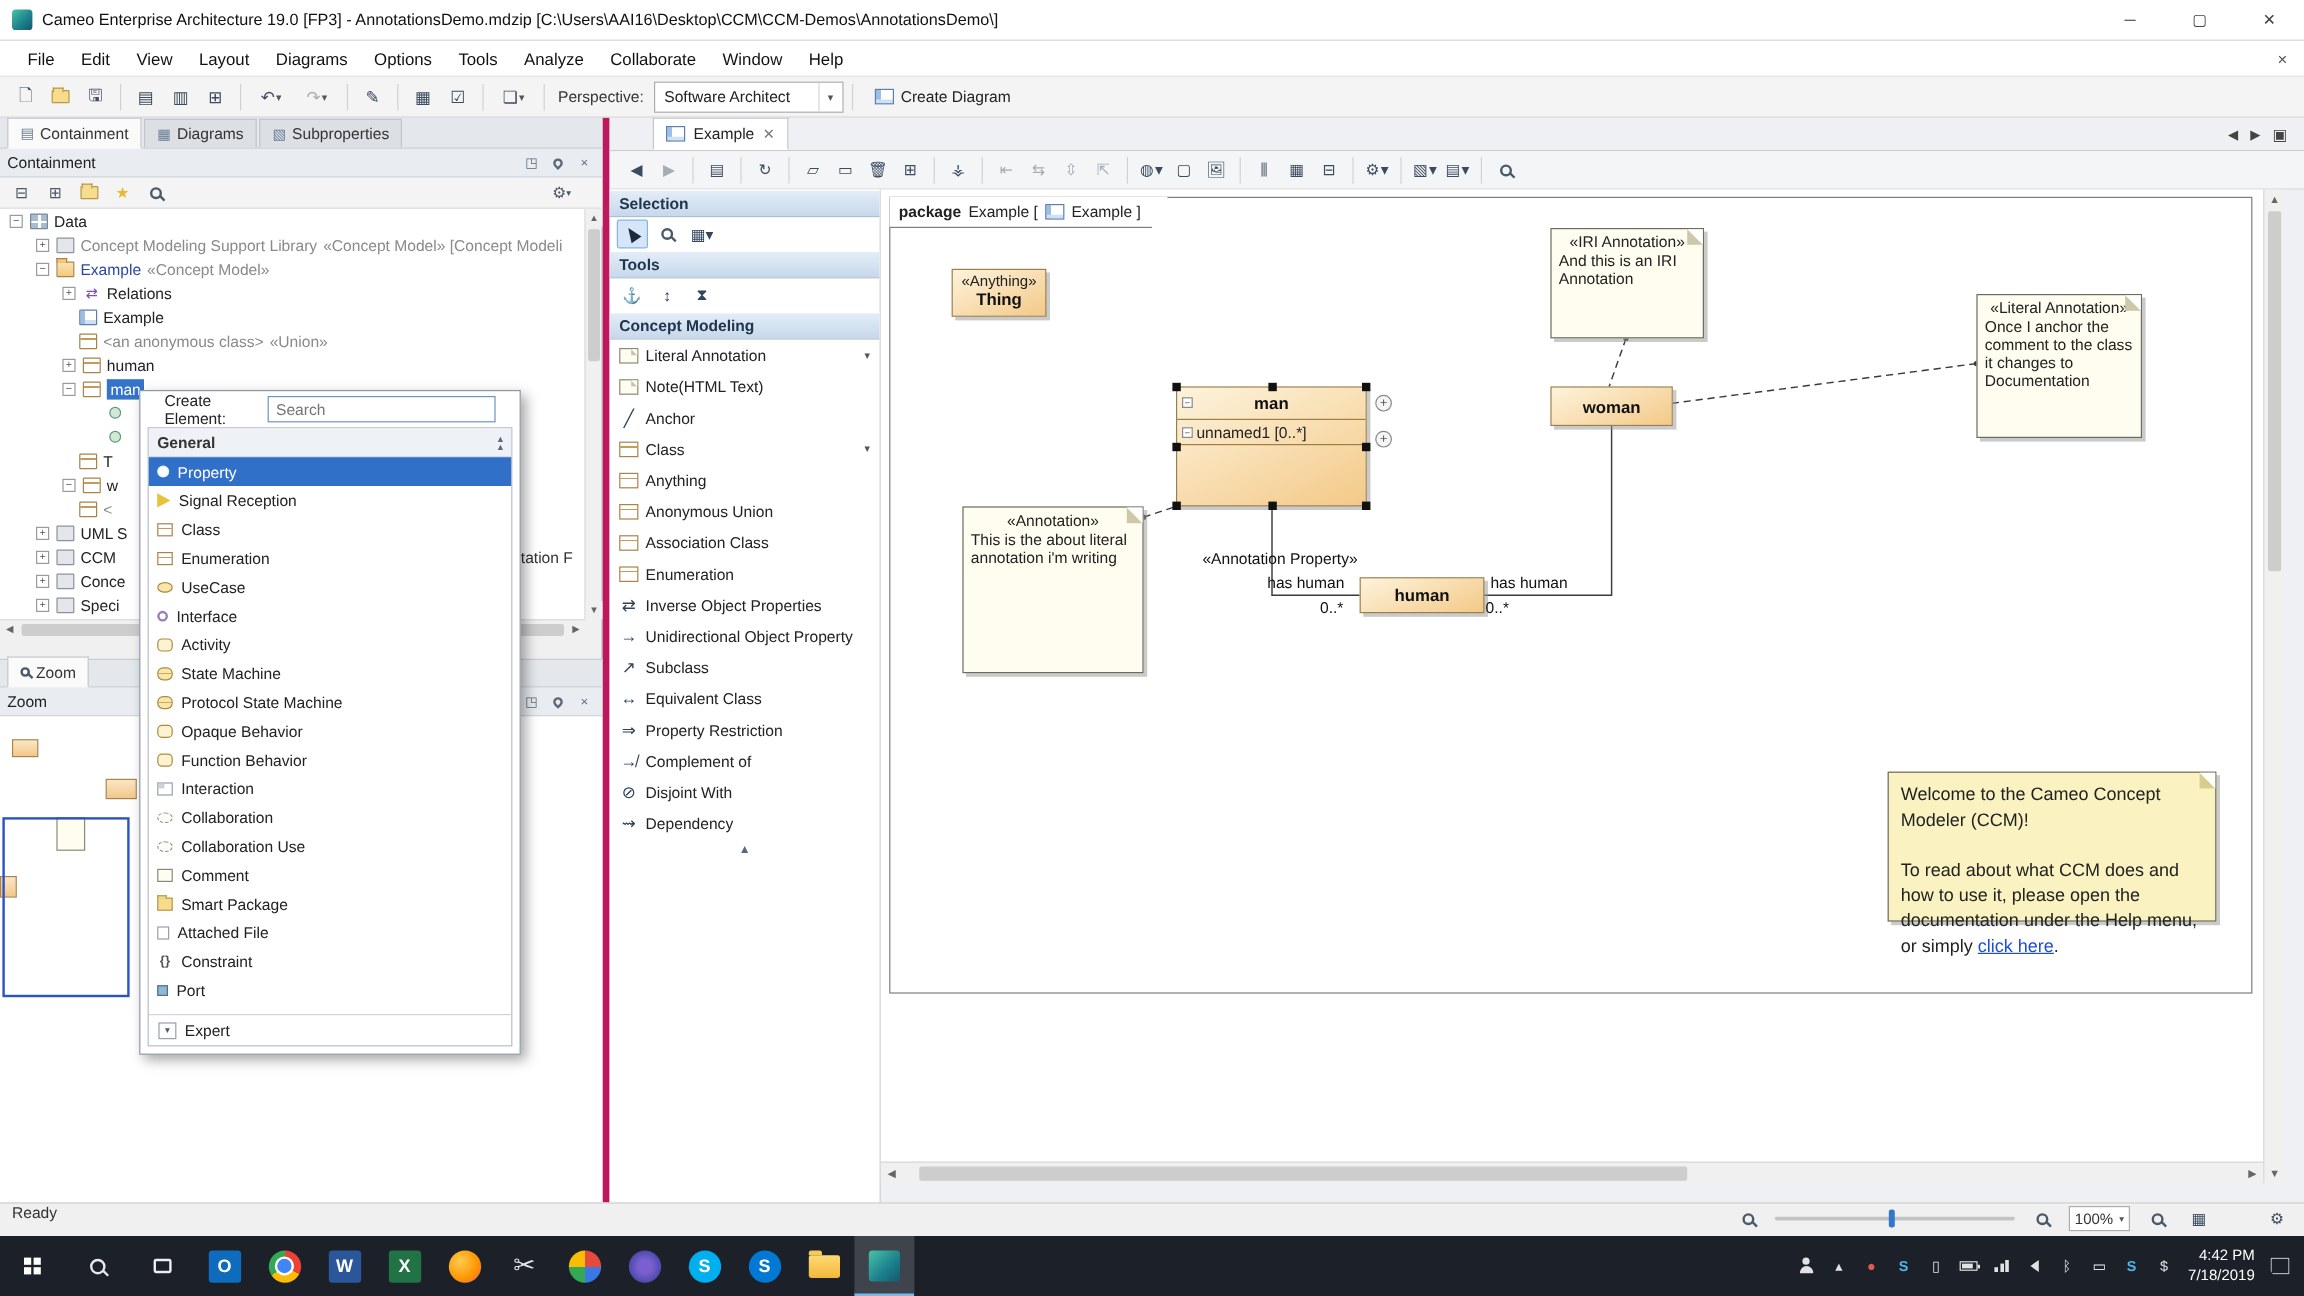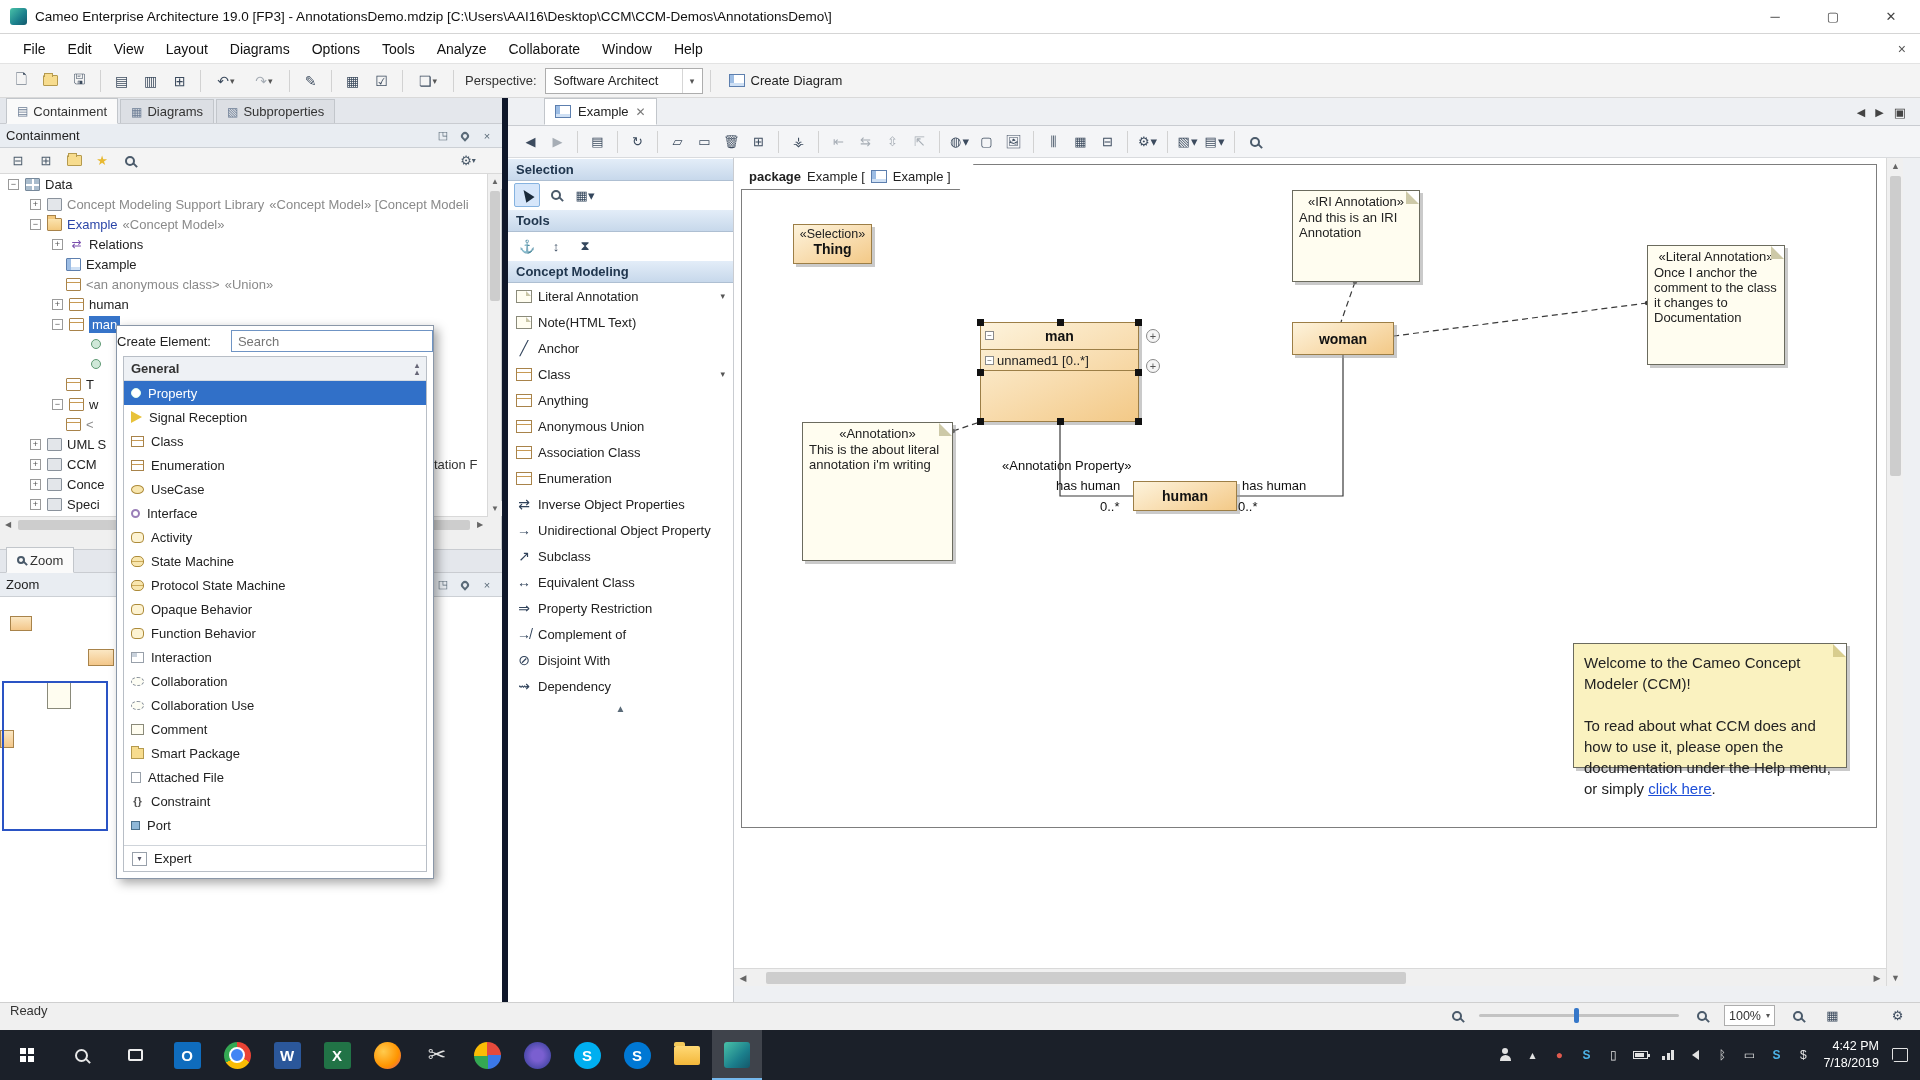--- a/index.html
+++ b/index.html
@@ -1,18 +1,18 @@
 <!DOCTYPE html>
 <html><head>
 <meta charset="utf-8">
 <title>Cameo Enterprise Architecture</title>
 <style>
   *{margin:0;padding:0;box-sizing:border-box}
   html,body{width:1920px;height:1080px;overflow:hidden;font-family:"Liberation Sans",sans-serif;font-size:13px;color:#222;background:#f0f0f0}
-  .app{position:absolute;left:0;top:0;width:1920px;height:1030px;background:#0f172a}
+  .app{position:absolute;left:0;top:0;width:1920px;height:1030px;background:#be185d}
 
   
   .titlebar{position:absolute;left:0;top:0;width:1920px;height:34px;background:#fff;border-bottom:1px solid #d5d5d5;display:flex;align-items:center;padding-left:10px}
   .cameo-logo{width:17px;height:17px;background:linear-gradient(135deg,#49c2a8,#1b7f8c 60%,#14586b);border-radius:3px;margin-right:8px;flex:none}
   .title-text{font-size:13.5px;color:#111}
   .win-ctrls{margin-left:auto;display:flex;height:100%}
   .win-btn{width:58px;height:100%;display:flex;align-items:center;justify-content:center;font-size:13px;color:#444}
   
   .menubar{position:absolute;left:0;top:34px;width:1920px;height:30px;background:#fff;border-bottom:1px solid #e3e3e3;display:flex;align-items:center;padding-left:12px}
   .menu-item{padding:0 11px;height:100%;display:flex;align-items:center;font-size:14px;color:#111;cursor:default}
@@ -126,21 +126,21 @@
   .link{color:#1d4ed8;text-decoration:underline}
   
   .c-hscroll{position:absolute;left:226px;top:870px;width:1152px;height:18px;background:#f0f0f0;border-top:1px solid #d9d9d9;display:flex;align-items:center}
   .c-hscroll .arr{width:18px;text-align:center;font-size:9px;color:#666}
   .c-hscroll .thumb{height:12px;background:#cdcdcd;border-radius:2px;width:640px;margin-left:14px}
   .c-vscroll{position:absolute;left:1378px;top:60px;width:17px;height:828px;background:#f0f0f0;border-left:1px solid #d9d9d9}
   .c-vscroll .arr{position:absolute;left:0;width:17px;height:16px;display:flex;align-items:center;justify-content:center;font-size:9px;color:#666}
   .c-vscroll .thumb{position:absolute;left:3px;width:11px;background:#cdcdcd;border-radius:2px}
   
   .popup{position:absolute;left:116px;top:325px;width:318px;background:#fff;border:1px solid #8a97a8;box-shadow:4px 4px 10px rgba(0,0,0,.35);z-index:50}
-  .popup-head{height:30px;display:flex;align-items:center;padding:0 0;gap:20px;font-size:13px}
+  .popup-head{height:30px;display:flex;align-items:center;padding:0 20px;gap:20px;font-size:13px}
   .popup-search{flex:1;height:22px;border:1px solid #6f94c4;padding:0 6px;font-size:13px;font-family:"Liberation Sans",sans-serif;color:#333}
   .popup-list{margin:0 6px 6px 6px;border:1px solid #b8bec6}
   .group-head{height:24px;background:#eef1f5;border-bottom:1px solid #d5dae0;display:flex;align-items:center;padding:0 7px;font-size:13px;font-weight:bold;color:#333}
   .group-head .gh-ic{margin-left:auto;color:#667;font-size:8px;line-height:7px;text-align:center}
   .pitem{height:24px;display:flex;align-items:center;padding-left:7px;font-size:13px;color:#222}
   .pitem.selected{background:#3170c8;color:#fff}
   .mi{width:13px;height:11px;flex:none;margin-right:7px;position:relative}
   .mi-prop{width:10px;height:10px;border-radius:50%;background:#cfe8d8;border:1px solid #5f9a74}
   .pitem.selected .mi-prop{background:#fff;border-color:#dfe}
   .mi-signal{width:0;height:0;border-top:6px solid transparent;border-bottom:6px solid transparent;border-left:11px solid #e8c23a}
@@ -574,21 +574,21 @@
         <polyline points="609,197 609,338 503,338" fill="none" stroke="#3a3a3a" stroke-width="1.2"></polyline>
         <line x1="219" y1="273" x2="246" y2="264" stroke="#3a3a3a" stroke-width="1.2" stroke-dasharray="6,4"></line>
         <line x1="621" y1="124" x2="607" y2="164" stroke="#3a3a3a" stroke-width="1.2" stroke-dasharray="6,4"></line>
         <line x1="913" y1="145" x2="660" y2="178" stroke="#3a3a3a" stroke-width="1.2" stroke-dasharray="6,4"></line>
         <circle cx="219" cy="273" r="2.2" fill="#3a3a3a"></circle>
         <circle cx="621" cy="124" r="2.2" fill="#3a3a3a"></circle>
         <circle cx="913" cy="145" r="2.2" fill="#3a3a3a"></circle>
       </svg>
 
       <div class="uclass" style="left:59px;top:66px;width:79px;height:40px;padding-top:2px">
-        <div class="ustereo">«Selection»</div>
+        <div class="ustereo">«Anything»</div>
         <div class="uname">Thing</div>
       </div>
 
       <div class="unote" style="left:558px;top:32px;width:128px;height:92px">
         <span class="stereo">«IRI Annotation»</span>
         <span>And this is an IRI Annotation</span>
       </div>
 
       <div class="unote" style="left:913px;top:87px;width:138px;height:120px">
         <span class="stereo">«Literal Annotation»</span>

